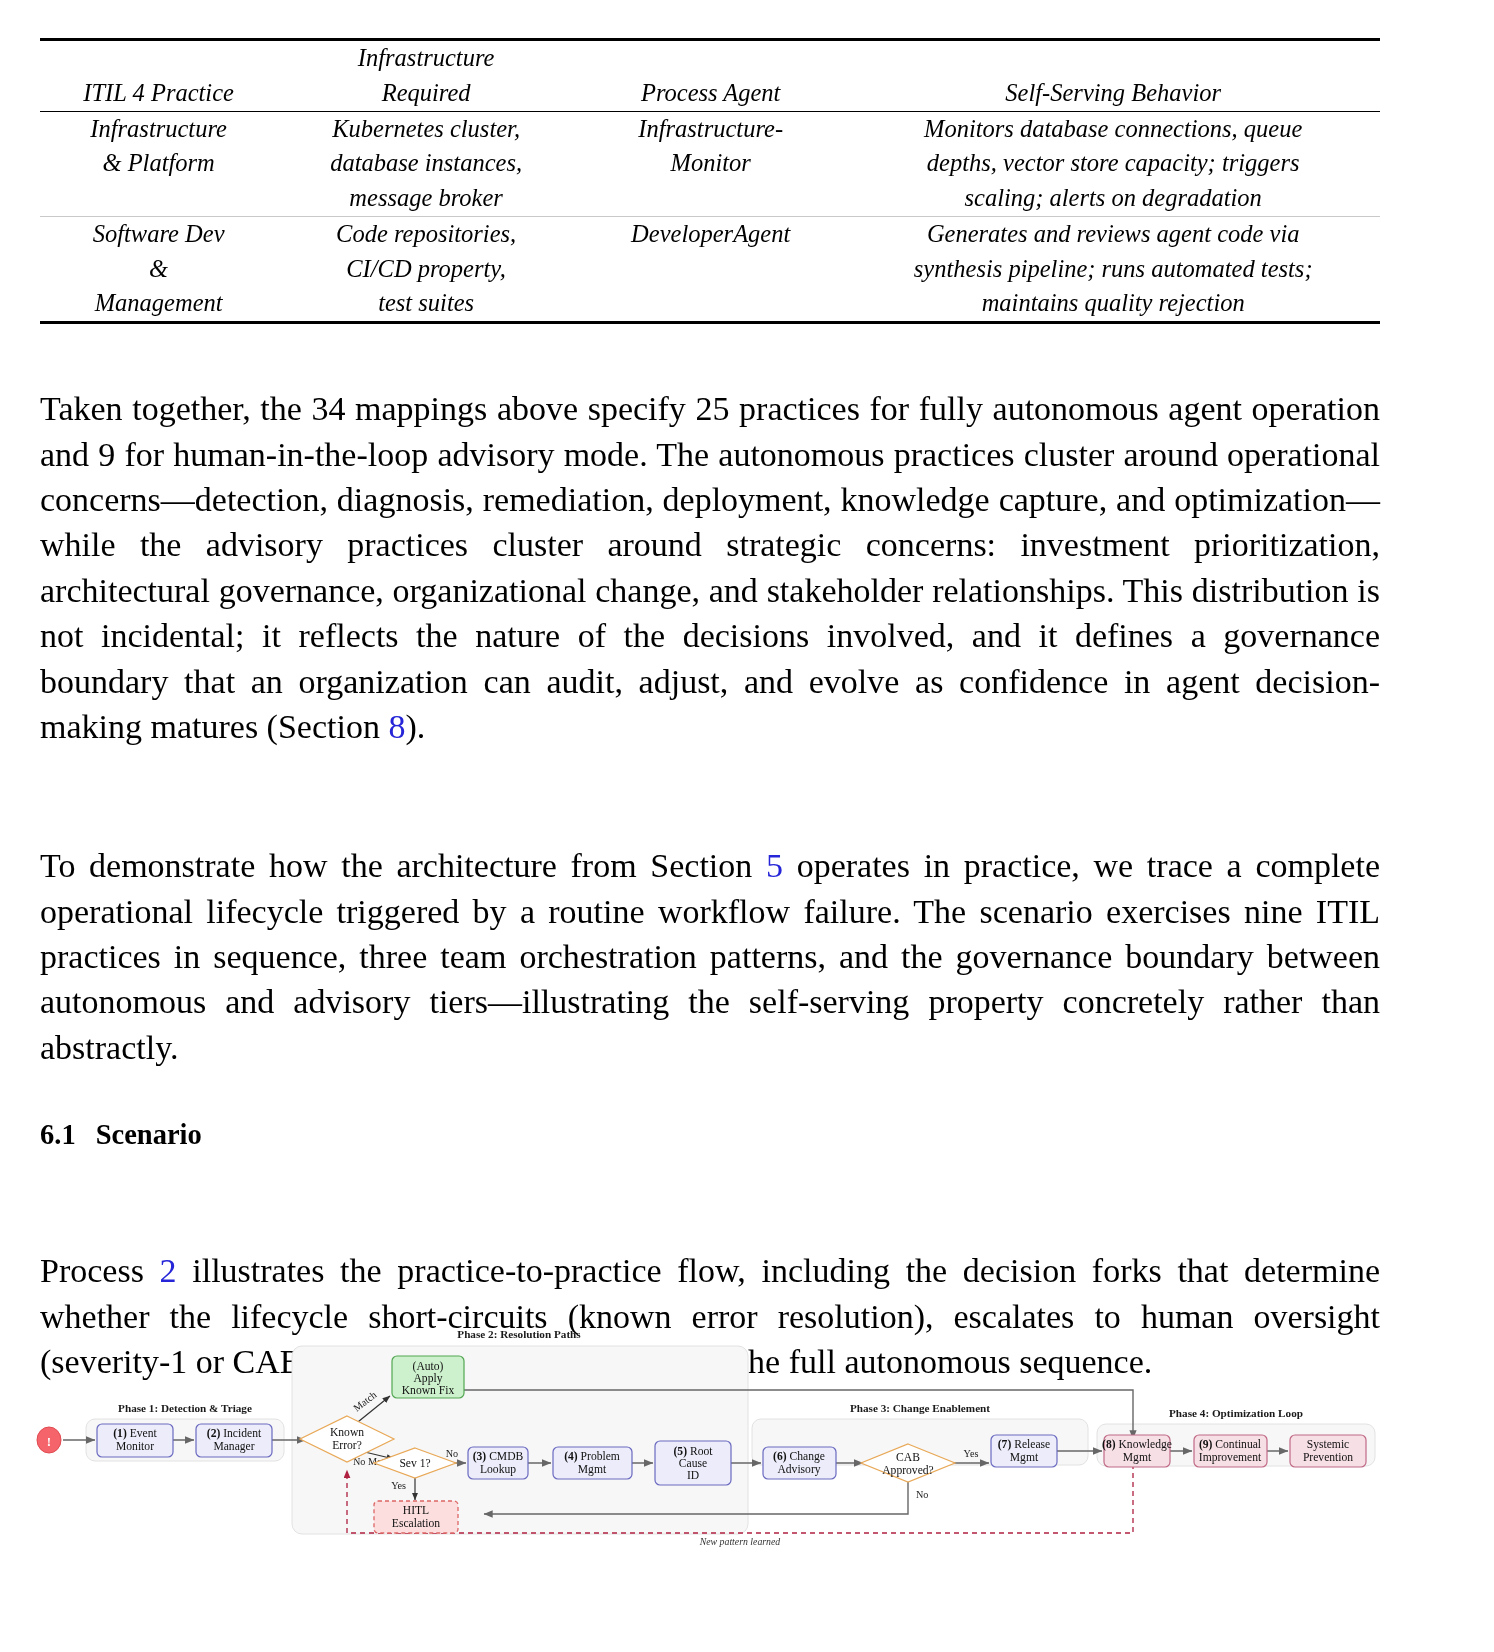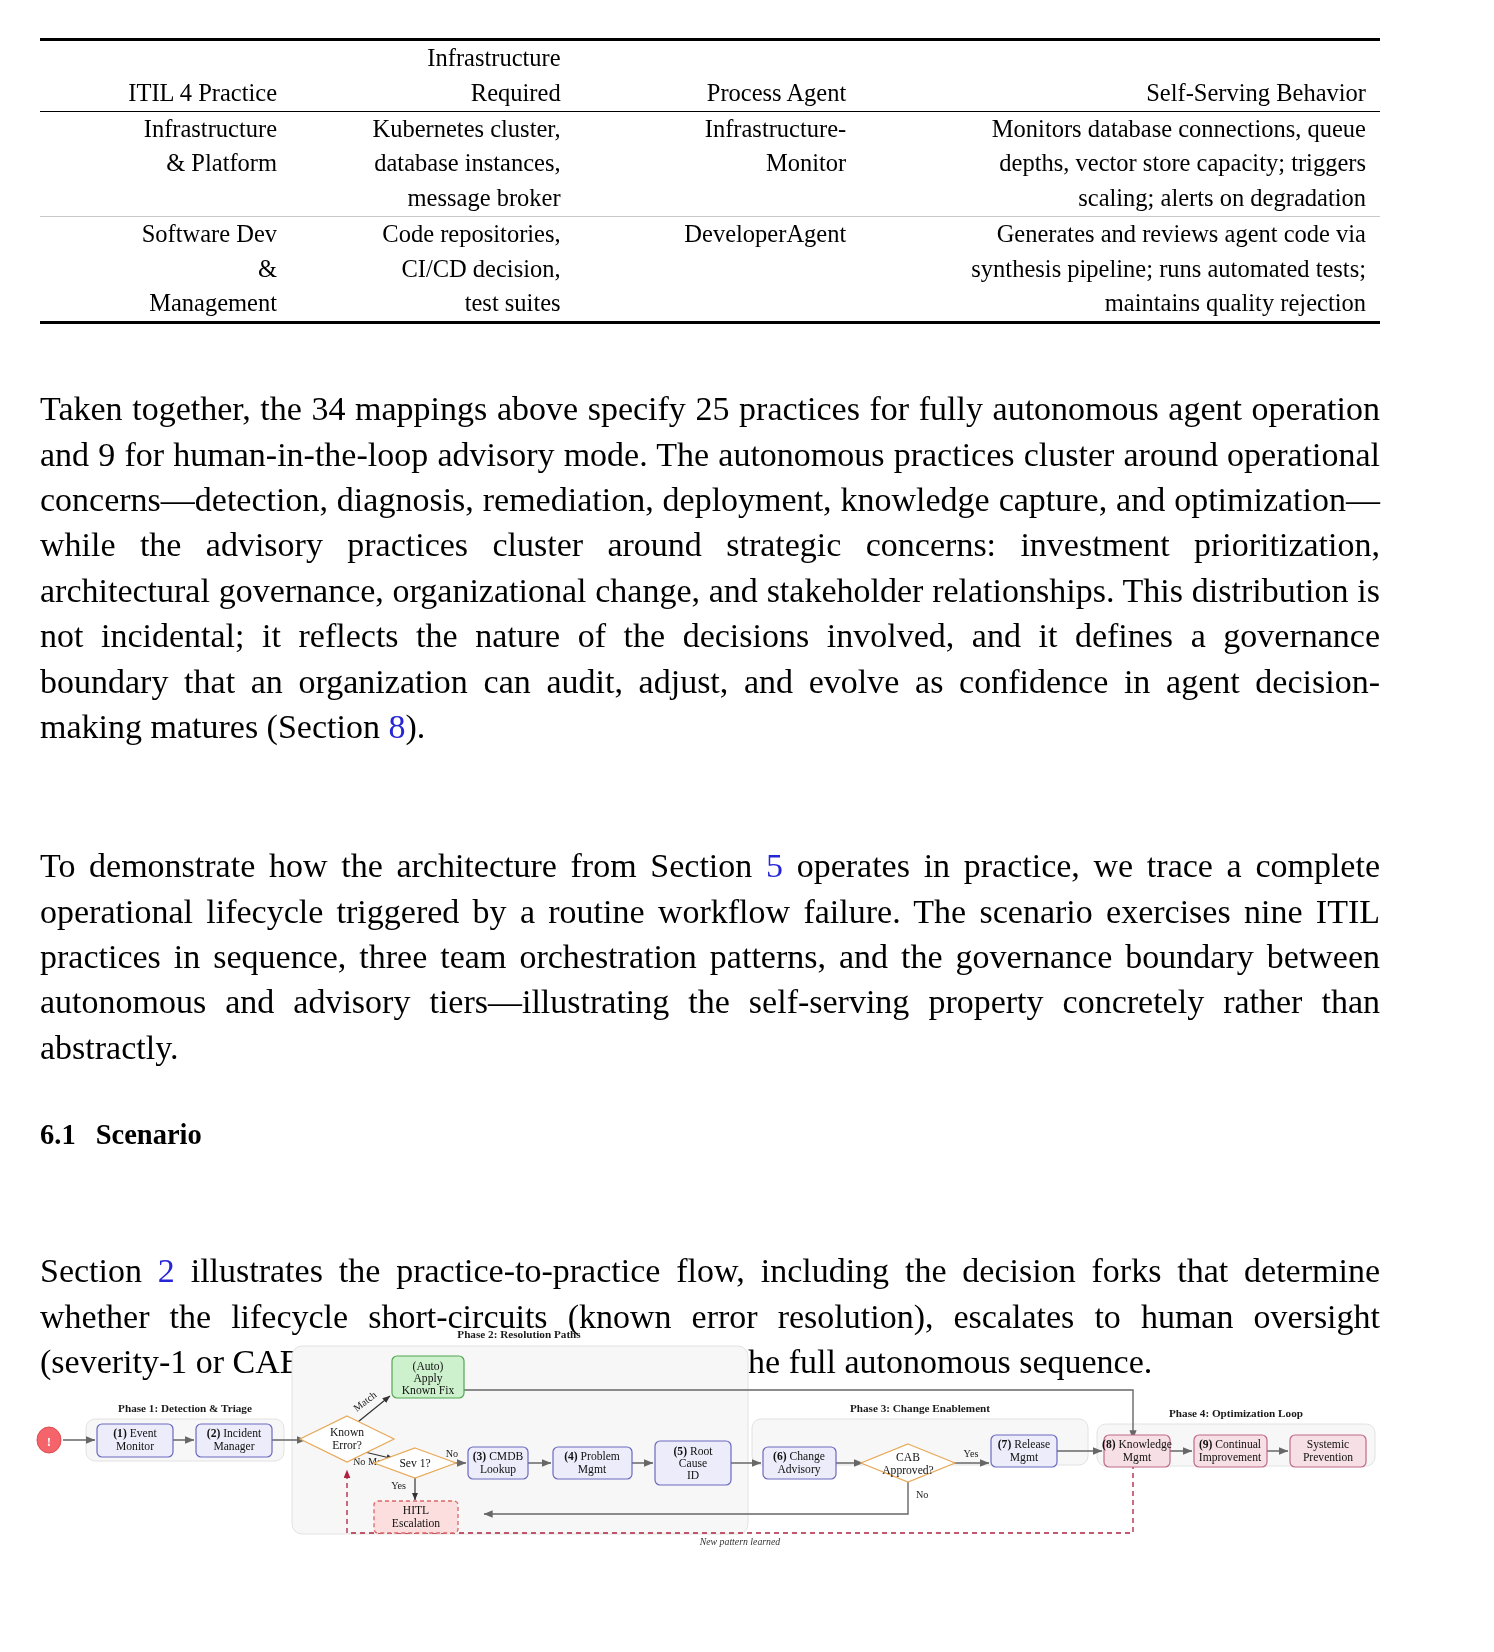--- a/index.html
+++ b/index.html
@@ -32,23 +32,24 @@
   
   table.practice-table {
     border-collapse: collapse;
     width: 1340px;
     margin-top: 38px;
     font-size: 24.5px;
     line-height: 1.42;
   }
   table.practice-table td, table.practice-table th {
     vertical-align: top;
-    text-align: right;
+    text-align: center;
     font-weight: normal;
     padding: 0 14px 0 0;
+    font-style: italic;
   }
   .rule-top { border-top: 3.0px solid #000; }
   .rule-mid { border-top: 1.6px solid #000; }
   .rule-light { border-top: 1.1px solid #c9c9c9; margin-top: 20px; }
   .rule-bot { border-bottom: 3.0px solid #000; }
 
   .hdr-cell { padding-top: 13px; padding-bottom: 13px; }
   .body-cell { padding-top: 13px; padding-bottom: 16px; }
   .bold { font-weight: bold; }
 
@@ -175,21 +176,21 @@
           </td>
         </tr>
         <tr class="rule-light rule-bot">
           <td class="col1 body-cell bold">
             <div>Software Dev</div>
             <div>&amp;</div>
             <div>Management</div>
           </td>
           <td class="col2 body-cell">
             <div>Code repositories,</div>
-            <div>CI/CD decision,</div>
+            <div>CI/CD property,</div>
             <div>test suites</div>
           </td>
           <td class="col3 body-cell">
             <div>DeveloperAgent</div>
           </td>
           <td class="col4 body-cell">
             <div>Generates and reviews agent code via</div>
             <div>synthesis pipeline; runs automated tests;</div>
             <div>maintains quality rejection</div>
           </td>
@@ -213,21 +214,21 @@
     <h2 class="subsection"><span class="secnum">6.1</span><span>Scenario</span></h2>
 
     <div class="sp-sub-para"></div>
 
 
     <div class="sp-para-sub"></div>
 
 
     <div class="sp-sub-para"></div>
 
-    <p class="para"><span>Section </span><span class="link">2</span><span> illustrates the practice-to-practice flow, including the decision forks that determine whether the lifecycle short-circuits (known error resolution), escalates to human oversight (severity-1 or CAB rejection), or proceeds through the full autonomous sequence.</span></p>
+    <p class="para"><span>Process </span><span class="link">2</span><span> illustrates the practice-to-practice flow, including the decision forks that determine whether the lifecycle short-circuits (known error resolution), escalates to human oversight (severity-1 or CAB rejection), or proceeds through the full autonomous sequence.</span></p>
 
   </div>
 
   <div class="figure">
     <svg width="1494" height="334" viewBox="0 0 1494 334" xmlns="http://www.w3.org/2000/svg">
       <defs>
         <marker id="arw" markerWidth="7" markerHeight="7" refX="6.2" refY="2.6" orient="auto">
           <path d="M0,0 L6.4,2.6 L0,5.2 z" fill="#676767"></path>
         </marker>
         <marker id="arwk" markerWidth="7" markerHeight="7" refX="6.2" refY="2.6" orient="auto">

